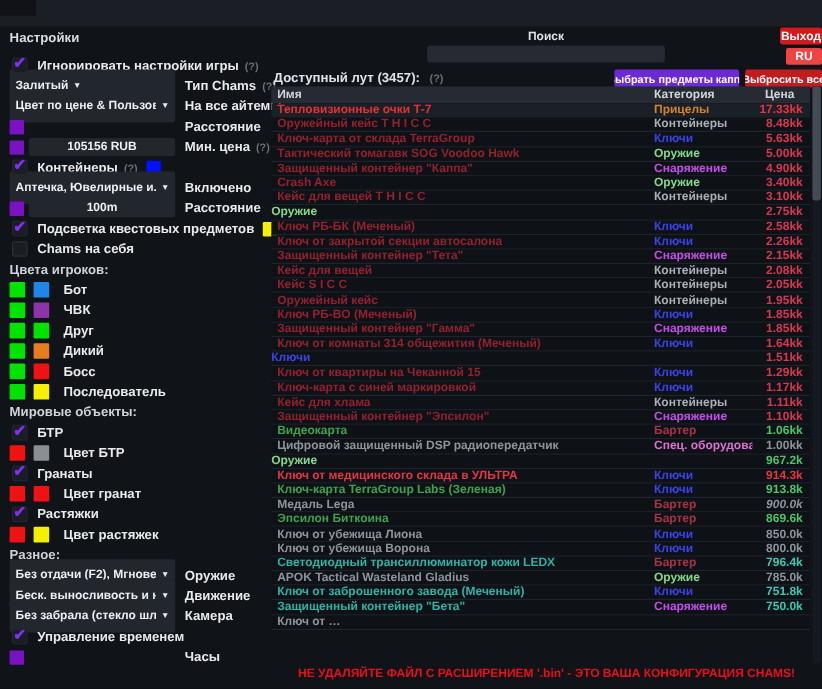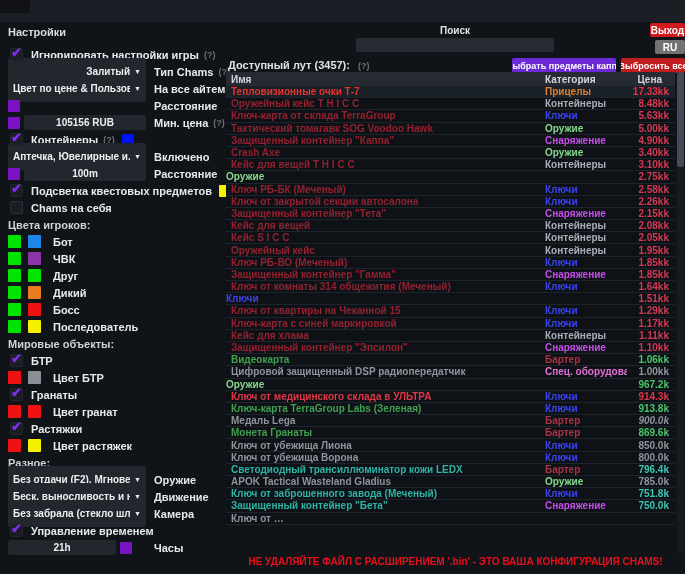--- a/index.html
+++ b/index.html
@@ -13,36 +13,36 @@
   
   .sidebar { position:absolute; left:8px; top:26px; width:226px; height:530px; display:flex; flex-direction:column; }
   .srow { display:flex; align-items:center; height:17px; flex:0 0 17px; }
   .s-title { color:#d9dce0; font-weight:700; font-size:11px; height:20px; flex:0 0 20px; }
   .s-header { color:#cfd3d8; font-weight:700; font-size:11px; }
   .lbl { color:#e8eaec; font-weight:700; font-size:11px; white-space:nowrap; }
   .hint { color:#6a7078; font-weight:700; font-size:9px; margin-left:5px; }
   .chk { position:relative; width:13px; height:13px; margin:0 8px 0 2px; background:#1a1d23; border:1px solid #2b3039; border-radius:2px; flex:0 0 13px; }
   .chk.on { border-color:#23262d; }
   .chk.on::after { content:"✔"; position:absolute; left:0px; top:-4px; color:#7e2ff0; font-size:13px; font-weight:700; }
-  .dd { width:138px; height:27px; background:#22262d; border-radius:2px; display:flex; align-items:center; justify-content:flex-end; padding:0 5px; flex:0 0 138px; }
+  .dd { width:138px; height:27px; background:#22262d; border-radius:2px; display:flex; align-items:center; justify-content:flex-start; padding:0 5px; flex:0 0 138px; }
   .dd-text { color:#edeff1; font-weight:700; font-size:10px; white-space:nowrap; overflow:hidden; }
   .dd::after { content:"▼"; color:#e8eaec; font-size:7px; margin-left:4px; }
   .tin { height:15px; background:#22262d; color:#edeff1; font-weight:700; font-size:10px; text-align:center; border:none; border-radius:2px; outline:none; }
   .ctrl { width:138px; flex:0 0 138px; display:flex; align-items:center; gap:4px; }
   .after-ctrl { margin-left:8px; }
   .sw { width:12px; height:12px; border-radius:1px; flex:0 0 12px; }
   .sw2 { width:13px; height:13px; border-radius:1px; flex:0 0 13px; margin-right:7px; }
   .sw-label { margin-left:5px; }
 
   
   .search-label { position:absolute; left:410px; top:25px; width:90px; text-align:center; color:#dfe2e6; font-size:10px; font-weight:700; }
   .search-input { position:absolute; left:356px; top:38px; width:198px; height:14px; background:#262b33; border:none; border-radius:2px; color:#e9ebed; font-size:10px; padding:0 5px; outline:none; }
   .btn { position:absolute; display:flex; align-items:center; justify-content:center; color:#fff; font-weight:700; font-size:10px; border-radius:2px; white-space:nowrap; overflow:hidden; cursor:default; }
   .btn-exit { left:650px; top:23px; width:35px; height:14px; background:#d11a1e; }
-  .btn-ru   { left:655px; top:40px; width:30px; height:14px; background:#737373; }
+  .btn-ru   { left:655px; top:40px; width:30px; height:14px; background:#ef4444; }
   .btn-kappa{ left:512px; top:58px; width:104px; height:15px; background:#6c2ad6; font-size:9px; }
   .btn-drop { left:621px; top:58px; width:64px; height:15px; background:#bf1d20; font-size:9px; }
   .loot-title { position:absolute; left:228px; top:59px; color:#dfe2e6; font-weight:700; font-size:11px; }
   .loot-title .hint { font-size:9px; }
 
   
   .thead { position:absolute; left:226px; top:72px; width:449px; height:14px; background:#262b33; display:flex; align-items:center; color:#d2d5da; font-weight:700; font-size:10px; }
   .th-name { width:319px; padding-left:5px; }
   .th-cat { width:82px; }
   .th-price { flex:1; text-align:right; padding-right:13px; }
@@ -223,21 +223,20 @@
         <span class="dd-text">Без забрала (стекло шлема)</span>
       </div>
       <span class="lbl after-ctrl">Камера</span>
     </div>
     <div class="srow">
       <span class="chk on"></span>
       <span class="lbl">Управление временем</span>
     </div>
     <div class="srow">
       <div class="ctrl">
-        <input class="tin" style="width: 108px;" value="21h">
         <span class="sw" style="background: rgb(122, 18, 196);"></span>
       </div>
       <span class="lbl after-ctrl">Часы</span>
     </div>
   </div>
 
   <div class="search-label">Поиск</div>
   <input class="search-input" value="" style="">
 
   <div class="btn btn-exit">Выход</div>
@@ -387,21 +386,21 @@
         <span class="c-name" style="color: rgb(63, 162, 78);">Ключ-карта TerraGroup Labs (Зеленая)</span>
         <span class="c-cat" style="color: rgb(59, 67, 232);">Ключи</span>
         <span class="c-price" style="color: rgb(73, 198, 105);">913.8k</span>
       </div>
       <div class="trow">
         <span class="c-name" style="color: rgb(142, 148, 155);">Медаль Lega</span>
         <span class="c-cat" style="color: rgb(166, 52, 70);">Бартер</span>
         <span class="c-price" style="color: rgb(142, 148, 155); font-style: italic;">900.0k</span>
       </div>
       <div class="trow">
-        <span class="c-name" style="color: rgb(63, 162, 78);">Монета Гранаты</span>
+        <span class="c-name" style="color: rgb(63, 162, 78);">Эпсилон Биткоина</span>
         <span class="c-cat" style="color: rgb(166, 52, 70);">Бартер</span>
         <span class="c-price" style="color: rgb(73, 198, 105);">869.6k</span>
       </div>
       <div class="trow">
         <span class="c-name" style="color: rgb(142, 148, 155);">Ключ от убежища Лиона</span>
         <span class="c-cat" style="color: rgb(59, 67, 232);">Ключи</span>
         <span class="c-price" style="color: rgb(142, 148, 155);">850.0k</span>
       </div>
       <div class="trow">
         <span class="c-name" style="color: rgb(142, 148, 155);">Ключ от убежища Ворона</span>

